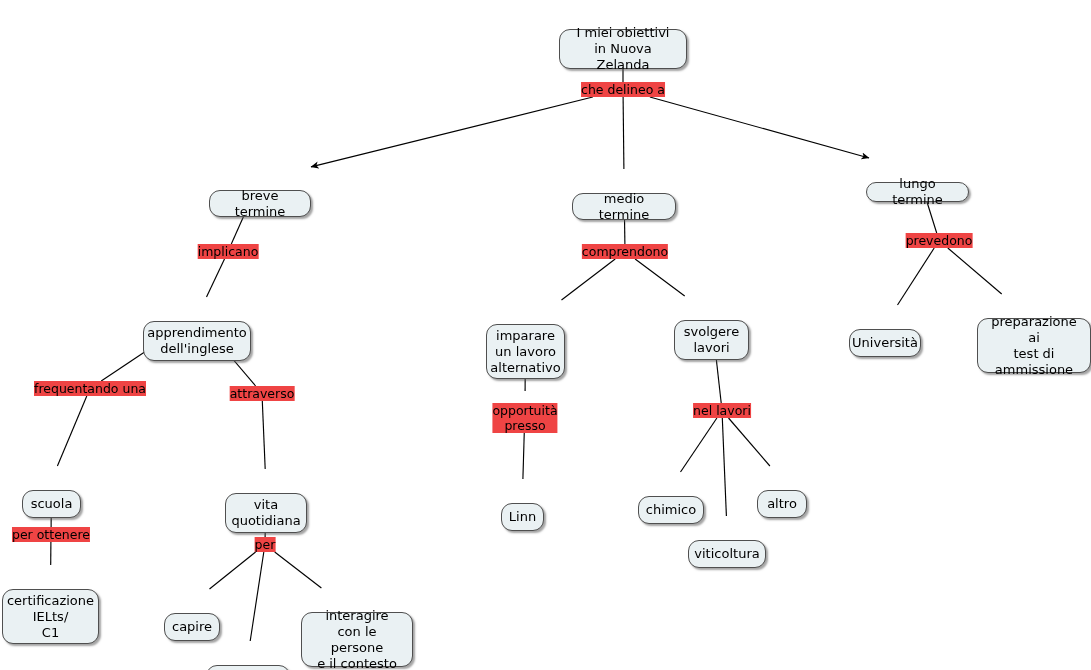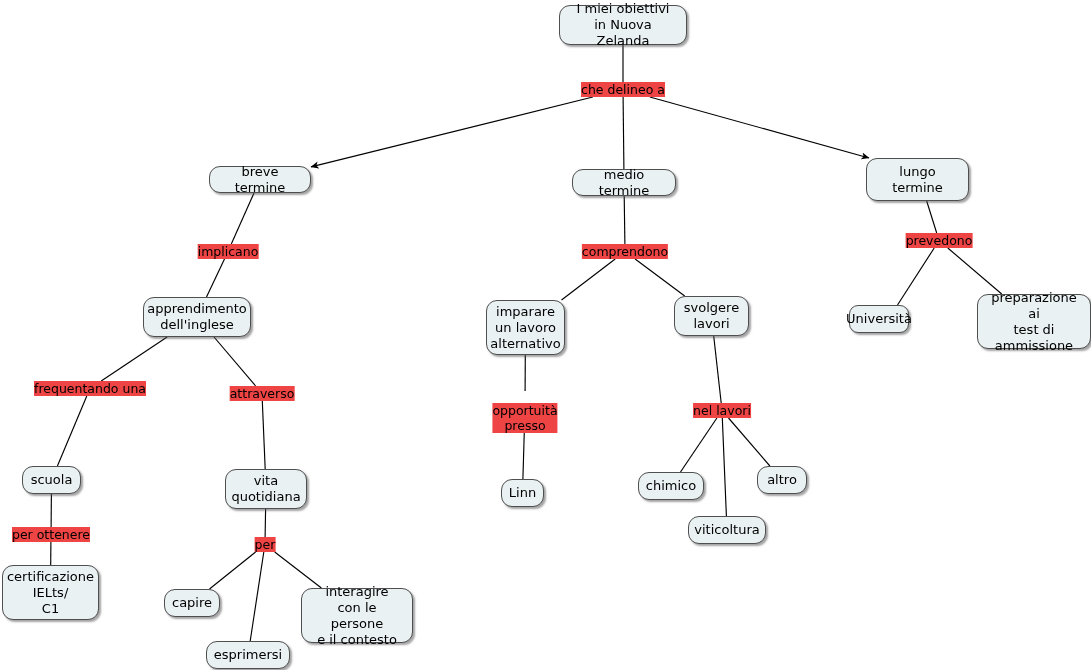--- a/index.html
+++ b/index.html
@@ -32,20 +32,21 @@
     color: #000000;
     font-size: 13px;
     line-height: 16px;
     text-align: center;
     display: flex;
     align-items: center;
     justify-content: center;
     white-space: pre-line;
     padding: 2px 8px;
     z-index: 3;
+    margin-top: 24px;
   }
   .link-label {
     position: absolute;
     color: #000000;
     font-size: 12.5px;
     line-height: 15px;
     text-align: center;
     white-space: pre-line;
     background: #ef4444;
     z-index: 2;
@@ -90,21 +91,21 @@
         <line x1="728.5" y1="418.0" x2="769.9" y2="466.0"></line>
         <line x1="921.7" y1="185.0" x2="936.7" y2="233.0"></line>
         <line x1="934.2" y1="248.0" x2="897.5" y2="305.0"></line>
         <line x1="947.8" y1="248.0" x2="1001.7" y2="294.0"></line>
       </g>
   </svg>
 <div class="node" style="left: 559px; top: 5px; width: 128px; height: 40px;">I miei obiettivi
 in Nuova Zelanda</div>
     <div class="node" style="left: 209px; top: 166px; width: 102px; height: 27px; text-align: center;">breve termine</div>
     <div class="node" style="left: 572px; top: 169px; width: 104px; height: 27px;">medio termine</div>
-    <div class="node" style="left: 866px; top: 158px; width: 103px; height: 43px;">lungo termine</div>
+    <div class="node" style="left: 866px; top: 158px; width: 103px; height: 20px;">lungo termine</div>
     <div class="node" style="left: 143px; top: 297px; width: 108px; height: 40px;">apprendimento
 dell'inglese</div>
     <div class="node" style="left: 22px; top: 466px; width: 59px; height: 28px;">scuola</div>
     <div class="node" style="left: 2px; top: 565px; width: 97px; height: 55px; text-align: center;">certificazione
 IELts/
 C1</div>
     <div class="node" style="left: 225px; top: 469px; width: 82px; height: 40px;">vita
 quotidiana</div>
     <div class="node" style="left: 164px; top: 589px; width: 56px; height: 28px;">capire</div>
     <div class="node" style="left: 206px; top: 641px; width: 84px; height: 28px;">esprimersi</div>
@@ -113,21 +114,21 @@
 e il contesto</div>
     <div class="node" style="left: 486px; top: 300px; width: 79px; height: 55px;">imparare
 un lavoro
 alternativo</div>
     <div class="node" style="left: 674px; top: 296px; width: 75px; height: 40px;">svolgere
 lavori</div>
     <div class="node" style="left: 501px; top: 479px; width: 43px; height: 28px;">Linn</div>
     <div class="node" style="left: 638px; top: 472px; width: 66px; height: 28px;">chimico</div>
     <div class="node" style="left: 688px; top: 516px; width: 78px; height: 28px;">viticoltura</div>
     <div class="node" style="left: 757px; top: 466px; width: 50px; height: 28px;">altro</div>
-    <div class="node" style="left: 849px; top: 305px; width: 60px; height: 28px; border-radius: 9px;">Università</div>
+    <div class="node" style="left: 849px; top: 305px; width: 72px; height: 28px;">Università</div>
     <div class="node" style="left: 977px; top: 294px; width: 114px; height: 55px;">preparazione ai
 test di
 ammissione</div>
     <div class="link-label" style="left: 623px; top: 82px;">che delineo a</div>
     <div class="link-label" style="left: 228px; top: 244px;">implicano</div>
     <div class="link-label" style="left: 90px; top: 381px;">frequentando una</div>
     <div class="link-label" style="left: 51px; top: 527px;">per ottenere</div>
     <div class="link-label" style="left: 262px; top: 386px;">attraverso</div>
     <div class="link-label" style="left: 265px; top: 537px;">per</div>
     <div class="link-label" style="left: 625px; top: 244px;">comprendono</div>

